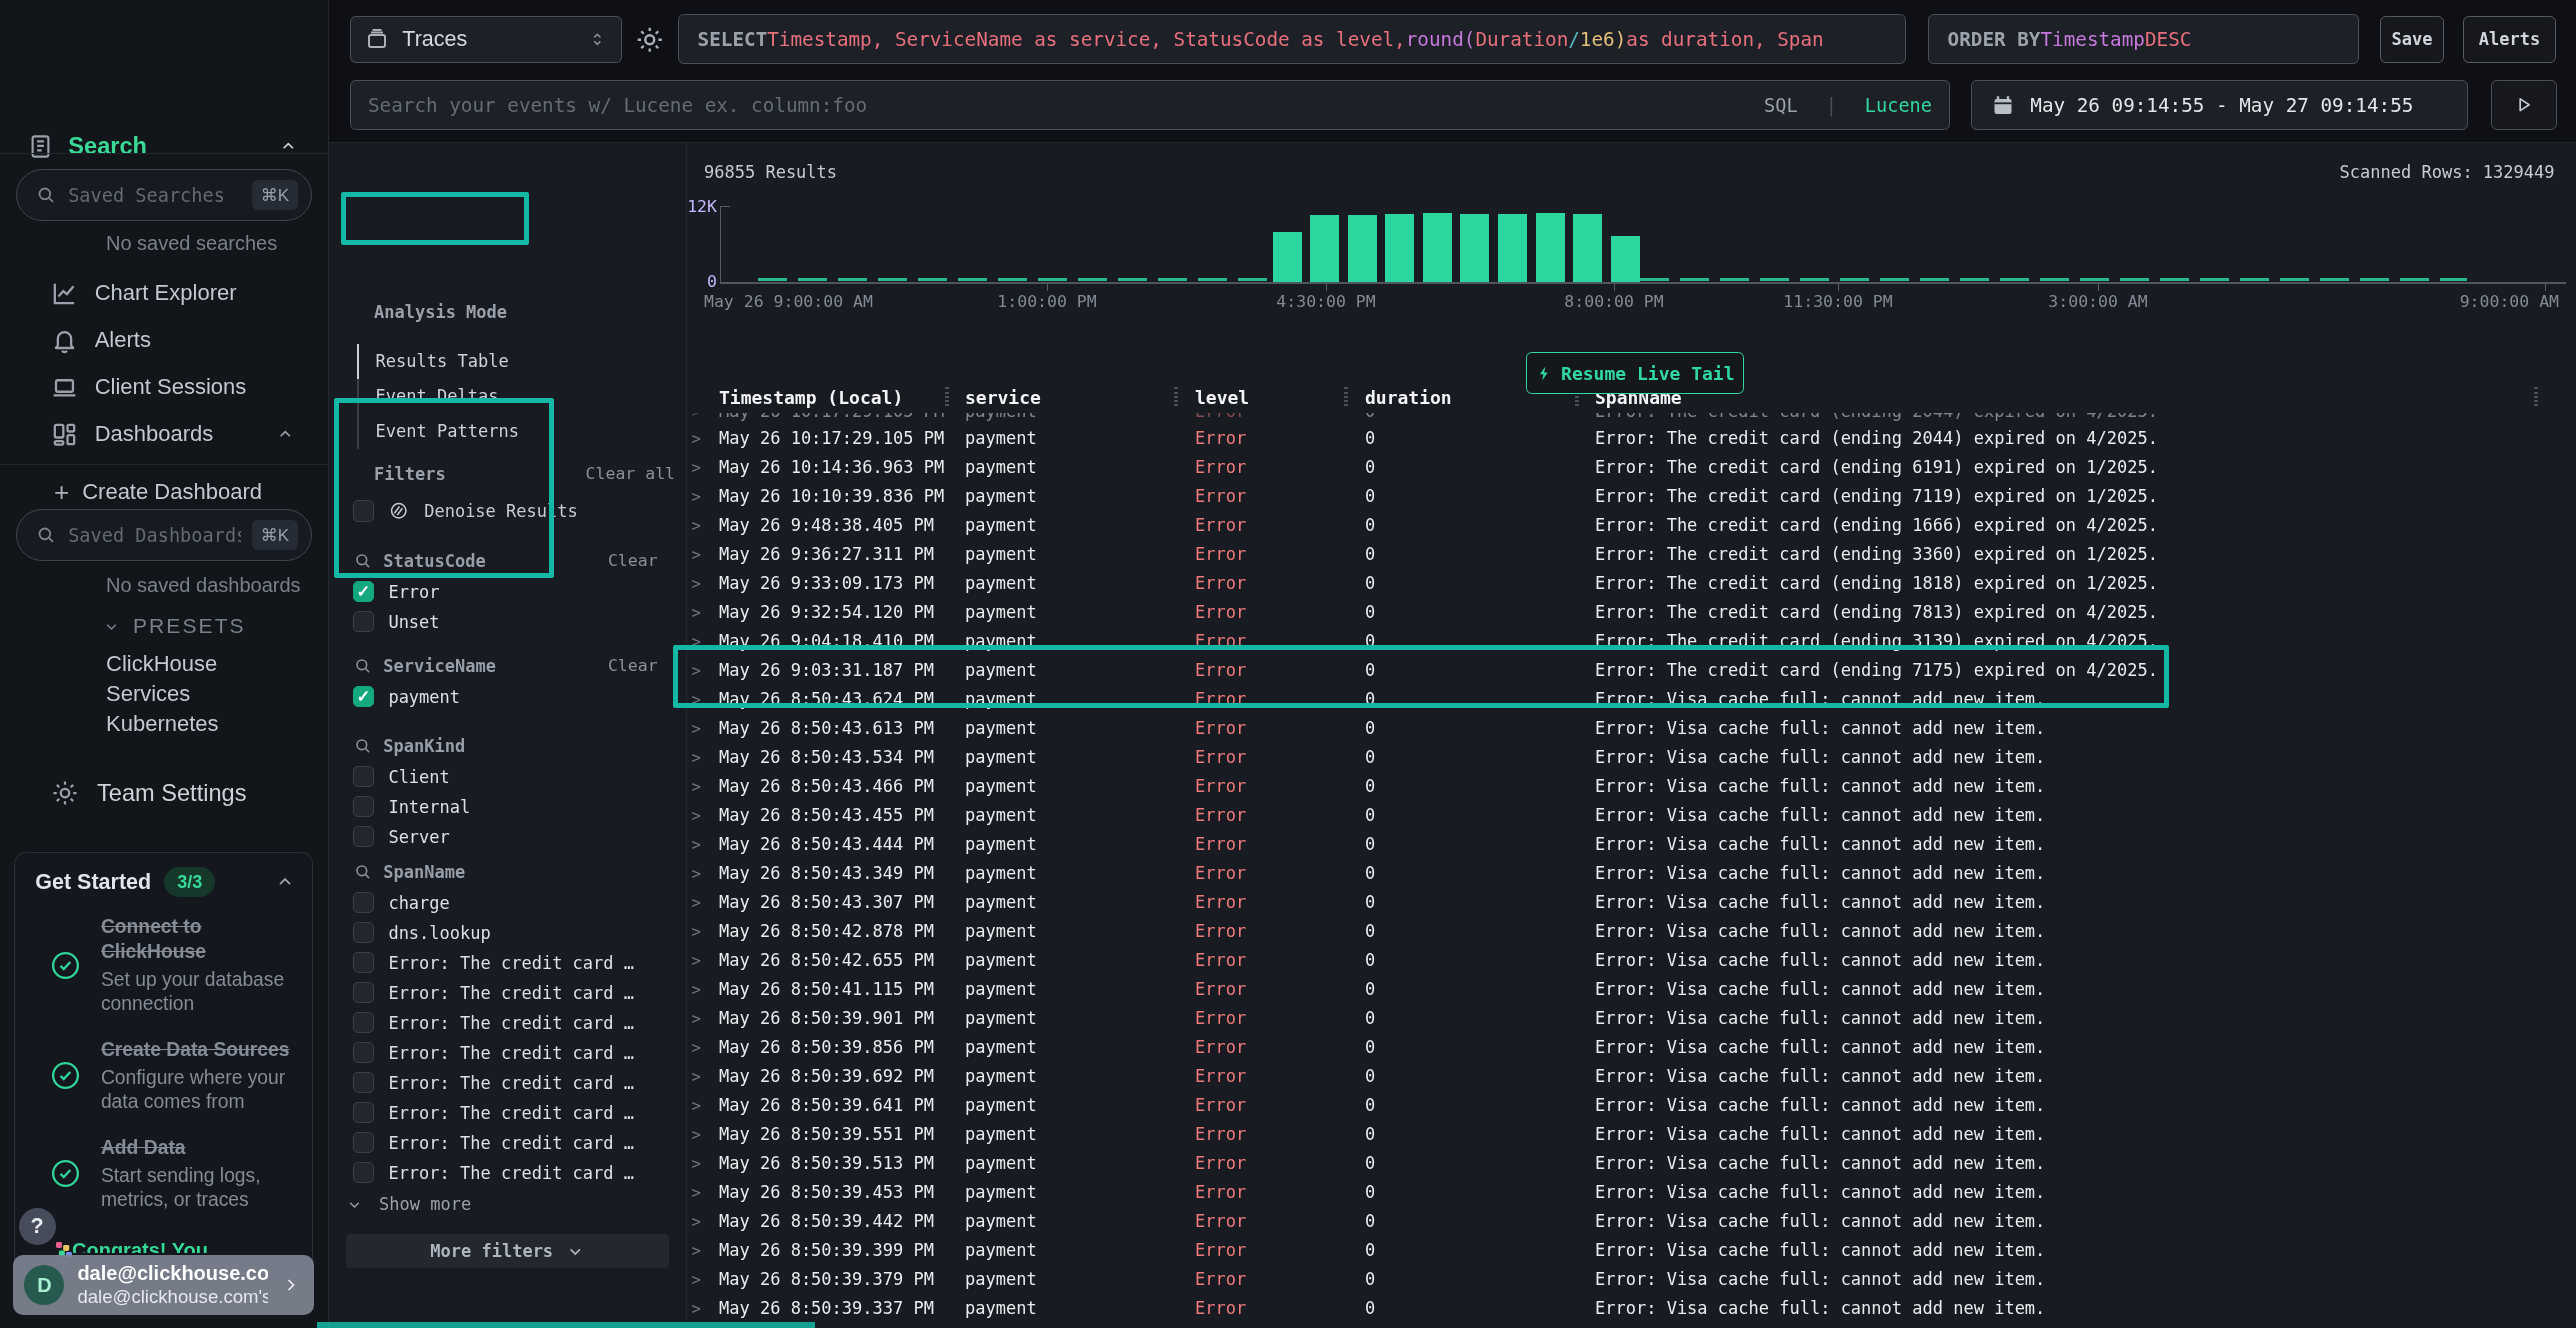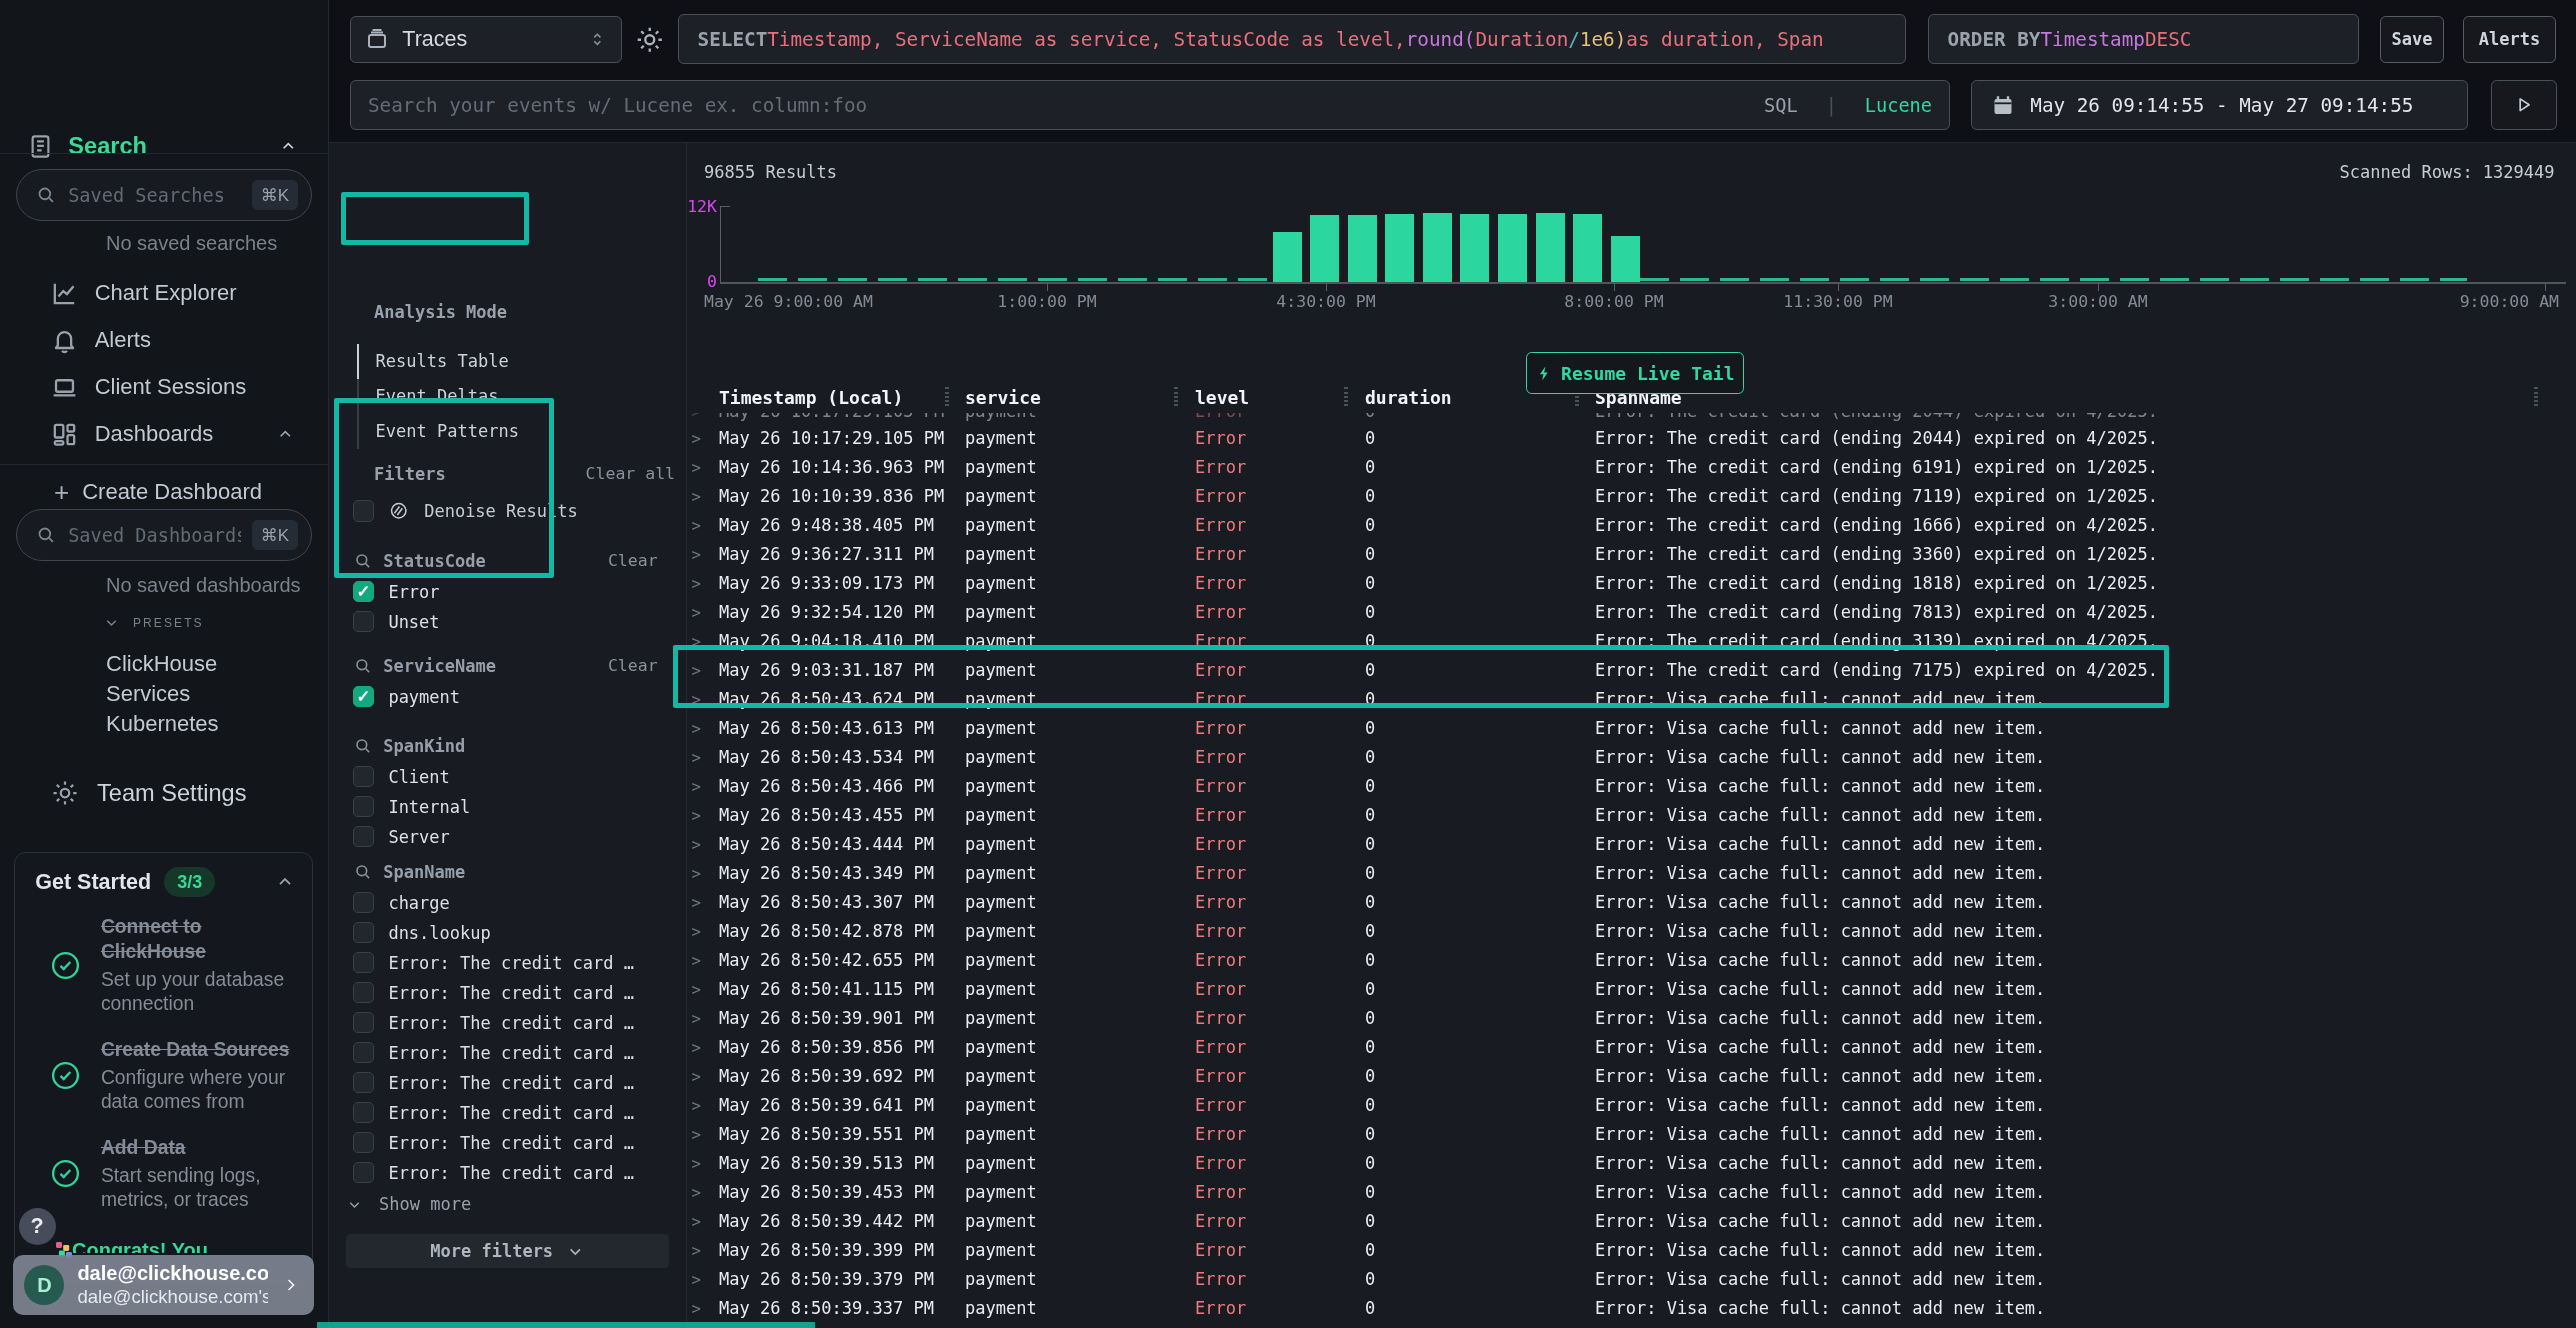--- a/index.html
+++ b/index.html
@@ -55,21 +55,21 @@
   .pill input::placeholder { color:#626a75; }
   .kbd { background:#262c35; border-radius:5.7px; padding:4.3px 8.6px; font-size:17px; color:#98a0ac; font-family:"Liberation Sans",sans-serif; }
   .muted-line { position:absolute; left:106px; font-size:20px; color:#79818c; }
   .nav-item { height:46px; padding-left:50px; gap:15.7px; color:#c3c9d2; font-size:22px; }
   .nav-item .icon { color:#9aa1ac; }
   .nav-item .lbl { flex:1; }
   .nav-item .chev { margin-right:34px; color:#9aa1ac; }
   .create-row { height:40px; padding-left:54px; gap:13px; color:#c3c9d2; font-size:22px; }
   .plus { font-size:26px; color:#aab1bb; line-height:1; }
   .presets-row { position:absolute; left:103px; display:flex; align-items:center; gap:13px; color:#79818c; cursor:pointer; }
-  .presets-row .lbl { font-size:12px; letter-spacing:2.1px; }
+  .presets-row .lbl { font-size:21px; letter-spacing:2.1px; }
   .preset-item { position:absolute; left:106px; font-size:22px; color:#c3c9d2; cursor:pointer; }
   .team-row { height:46px; padding-left:50px; gap:17px; color:#ced3da; font-size:23.6px; }
   .gs-card { position:absolute; left:14.3px; top:852px; width:299px; height:429px; border:1.4px solid #2b313a; border-radius:11.4px; background:#14171d; overflow:hidden; }
   .gs-head { display:flex; align-items:center; padding:14.3px 17px 7.2px 20px; gap:13px; }
   .gs-title { font-size:21.5px; font-weight:bold; color:#e2e6ec; }
   .gs-badge { background:#15382b; color:#35d995; font-size:18px; font-weight:bold; border-radius:15px; padding:4.3px 13px; }
   .gs-head .chev { margin-left:auto; color:#9aa1ac; cursor:pointer; }
   .gs-item { display:flex; align-items:center; gap:18.6px; padding:11.4px 14.3px 11.4px 34px; }
   .gs-check { flex:none; width:33px; height:33px; color:#2fd598; }
   .gs-txt { width:196px; }
@@ -107,21 +107,21 @@
   .fg-head .mag { color:#8a919c; }
   .fg-title { font-family:"DejaVu Sans Mono",monospace; font-size:17px; font-weight:bold; color:#959ea9; flex:1; }
   .fg-opt { height:30px; display:flex; align-items:center; gap:14.3px; cursor:pointer; }
   .show-more { position:absolute; left:17px; top:1046px; height:30px; display:flex; align-items:center; gap:16px; color:#9aa1ab; font-family:"DejaVu Sans Mono",monospace; font-size:17px; cursor:pointer; }
   .more-filters { position:absolute; left:17px; top:1091px; width:323px; height:34px; background:#23272e; border-radius:4.3px; display:flex; align-items:center; justify-content:center; gap:13px; color:#aeb6c0; font-family:"DejaVu Sans Mono",monospace; font-size:17px; font-weight:bold; cursor:pointer; }
 
   
   .main-head { position:absolute; z-index:1; }
   .results-count { left:704px; top:162px; font-size:17px; color:#c6ccd4; }
   .scanned { right:21.5px; top:162px; font-size:17px; color:#c6ccd4; }
-  .ylab { position:absolute; width:52px; text-align:right; font-size:16.5px; color:#d946ef; z-index:1; }
+  .ylab { position:absolute; width:52px; text-align:right; font-size:16.5px; color:#c4b5fd; z-index:1; }
   .axis-v { position:absolute; left:720px; top:206px; width:1.4px; height:77px; background:#585e66; z-index:1; }
   .axis-vt { position:absolute; left:720px; top:206px; width:10px; height:1.4px; background:#585e66; z-index:1; }
   .axis-h { position:absolute; left:720px; top:282px; width:1846px; height:2.1px; background:#50565e; z-index:1; }
   .bar { position:absolute; bottom:1046px; width:29px; background:#2cd69f; z-index:1; }
   .dashline { position:absolute; top:278px; height:2.9px; background:repeating-linear-gradient(90deg,#2cd69f 0 29px,transparent 29px 40px); opacity:.85; z-index:1; }
   .xtick { position:absolute; top:283px; width:1.4px; height:7.9px; background:#585e66; z-index:1; }
   .xlab { position:absolute; top:292px; font-family:"DejaVu Sans Mono",monospace; font-size:16.5px; color:#828a95; white-space:nowrap; z-index:1; }
   .livetail { position:absolute; left:1526px; top:352px; width:218px; height:42px; border:1.4px solid #31d9a1; border-radius:5.7px; background:#14181d; color:#31d9a1; display:flex; align-items:center; justify-content:center; gap:8.6px; font-family:"DejaVu Sans Mono",monospace; font-size:18px; font-weight:bold; cursor:pointer; z-index:2; }
 
   

